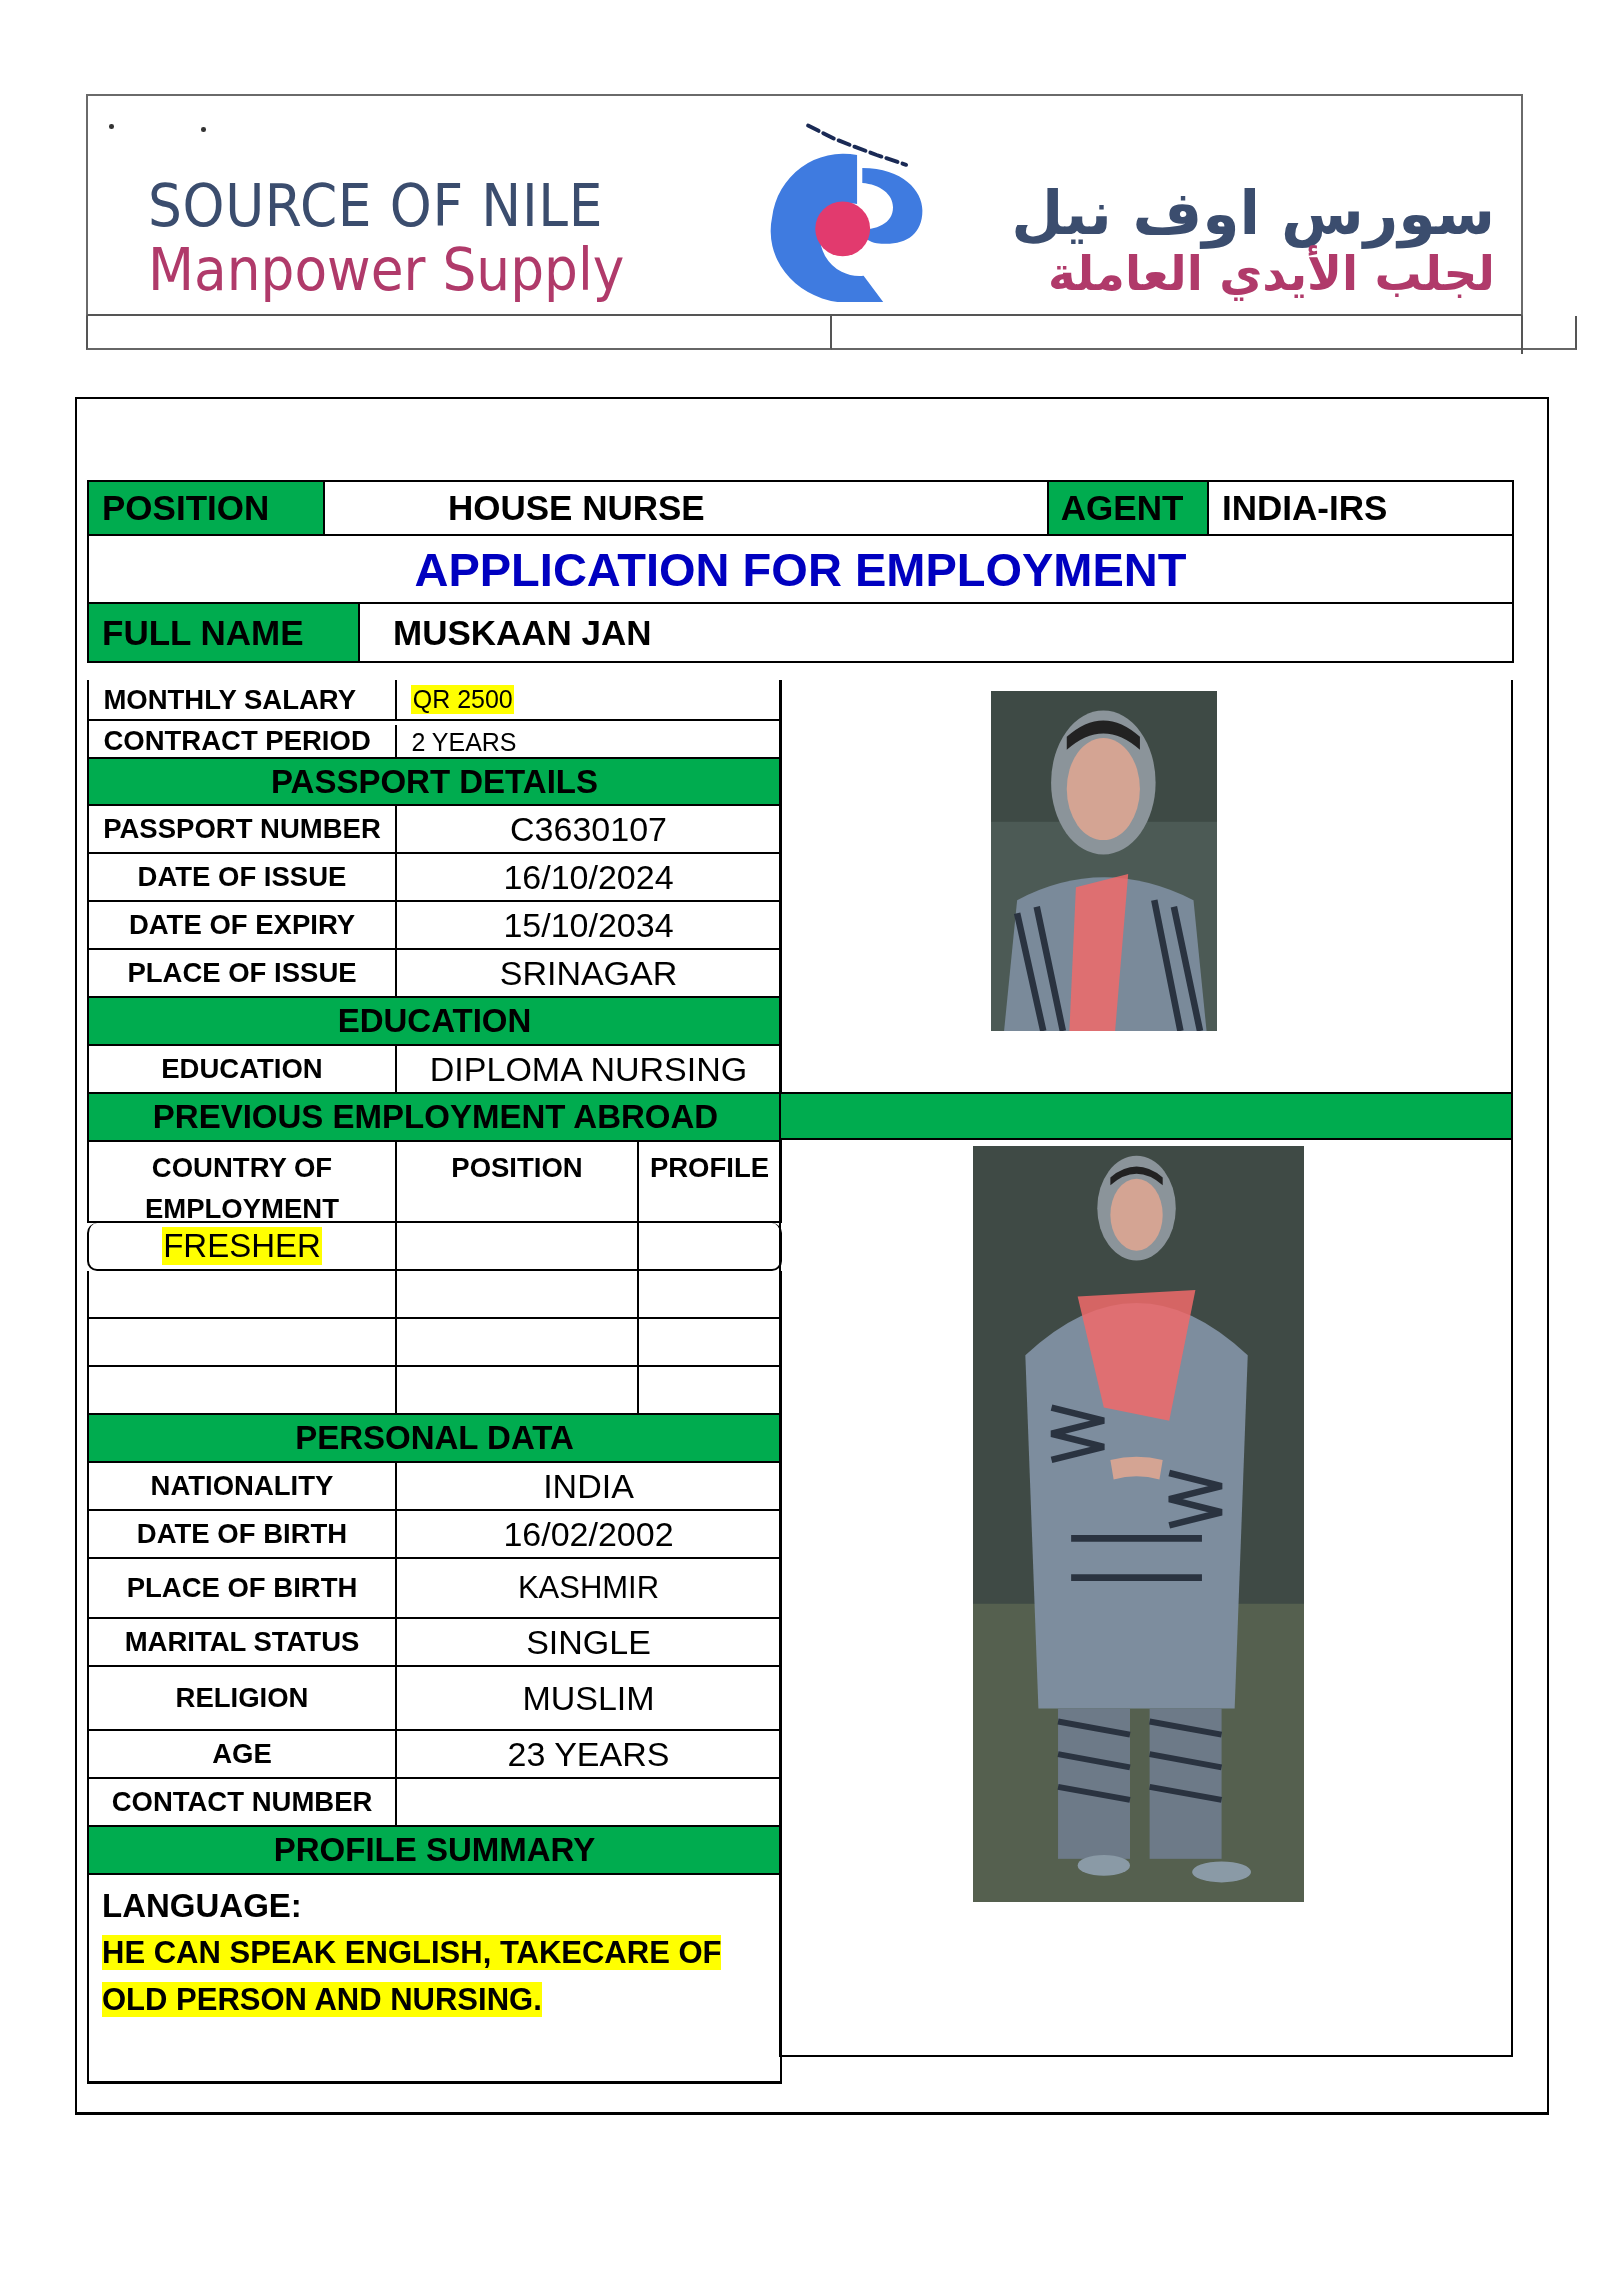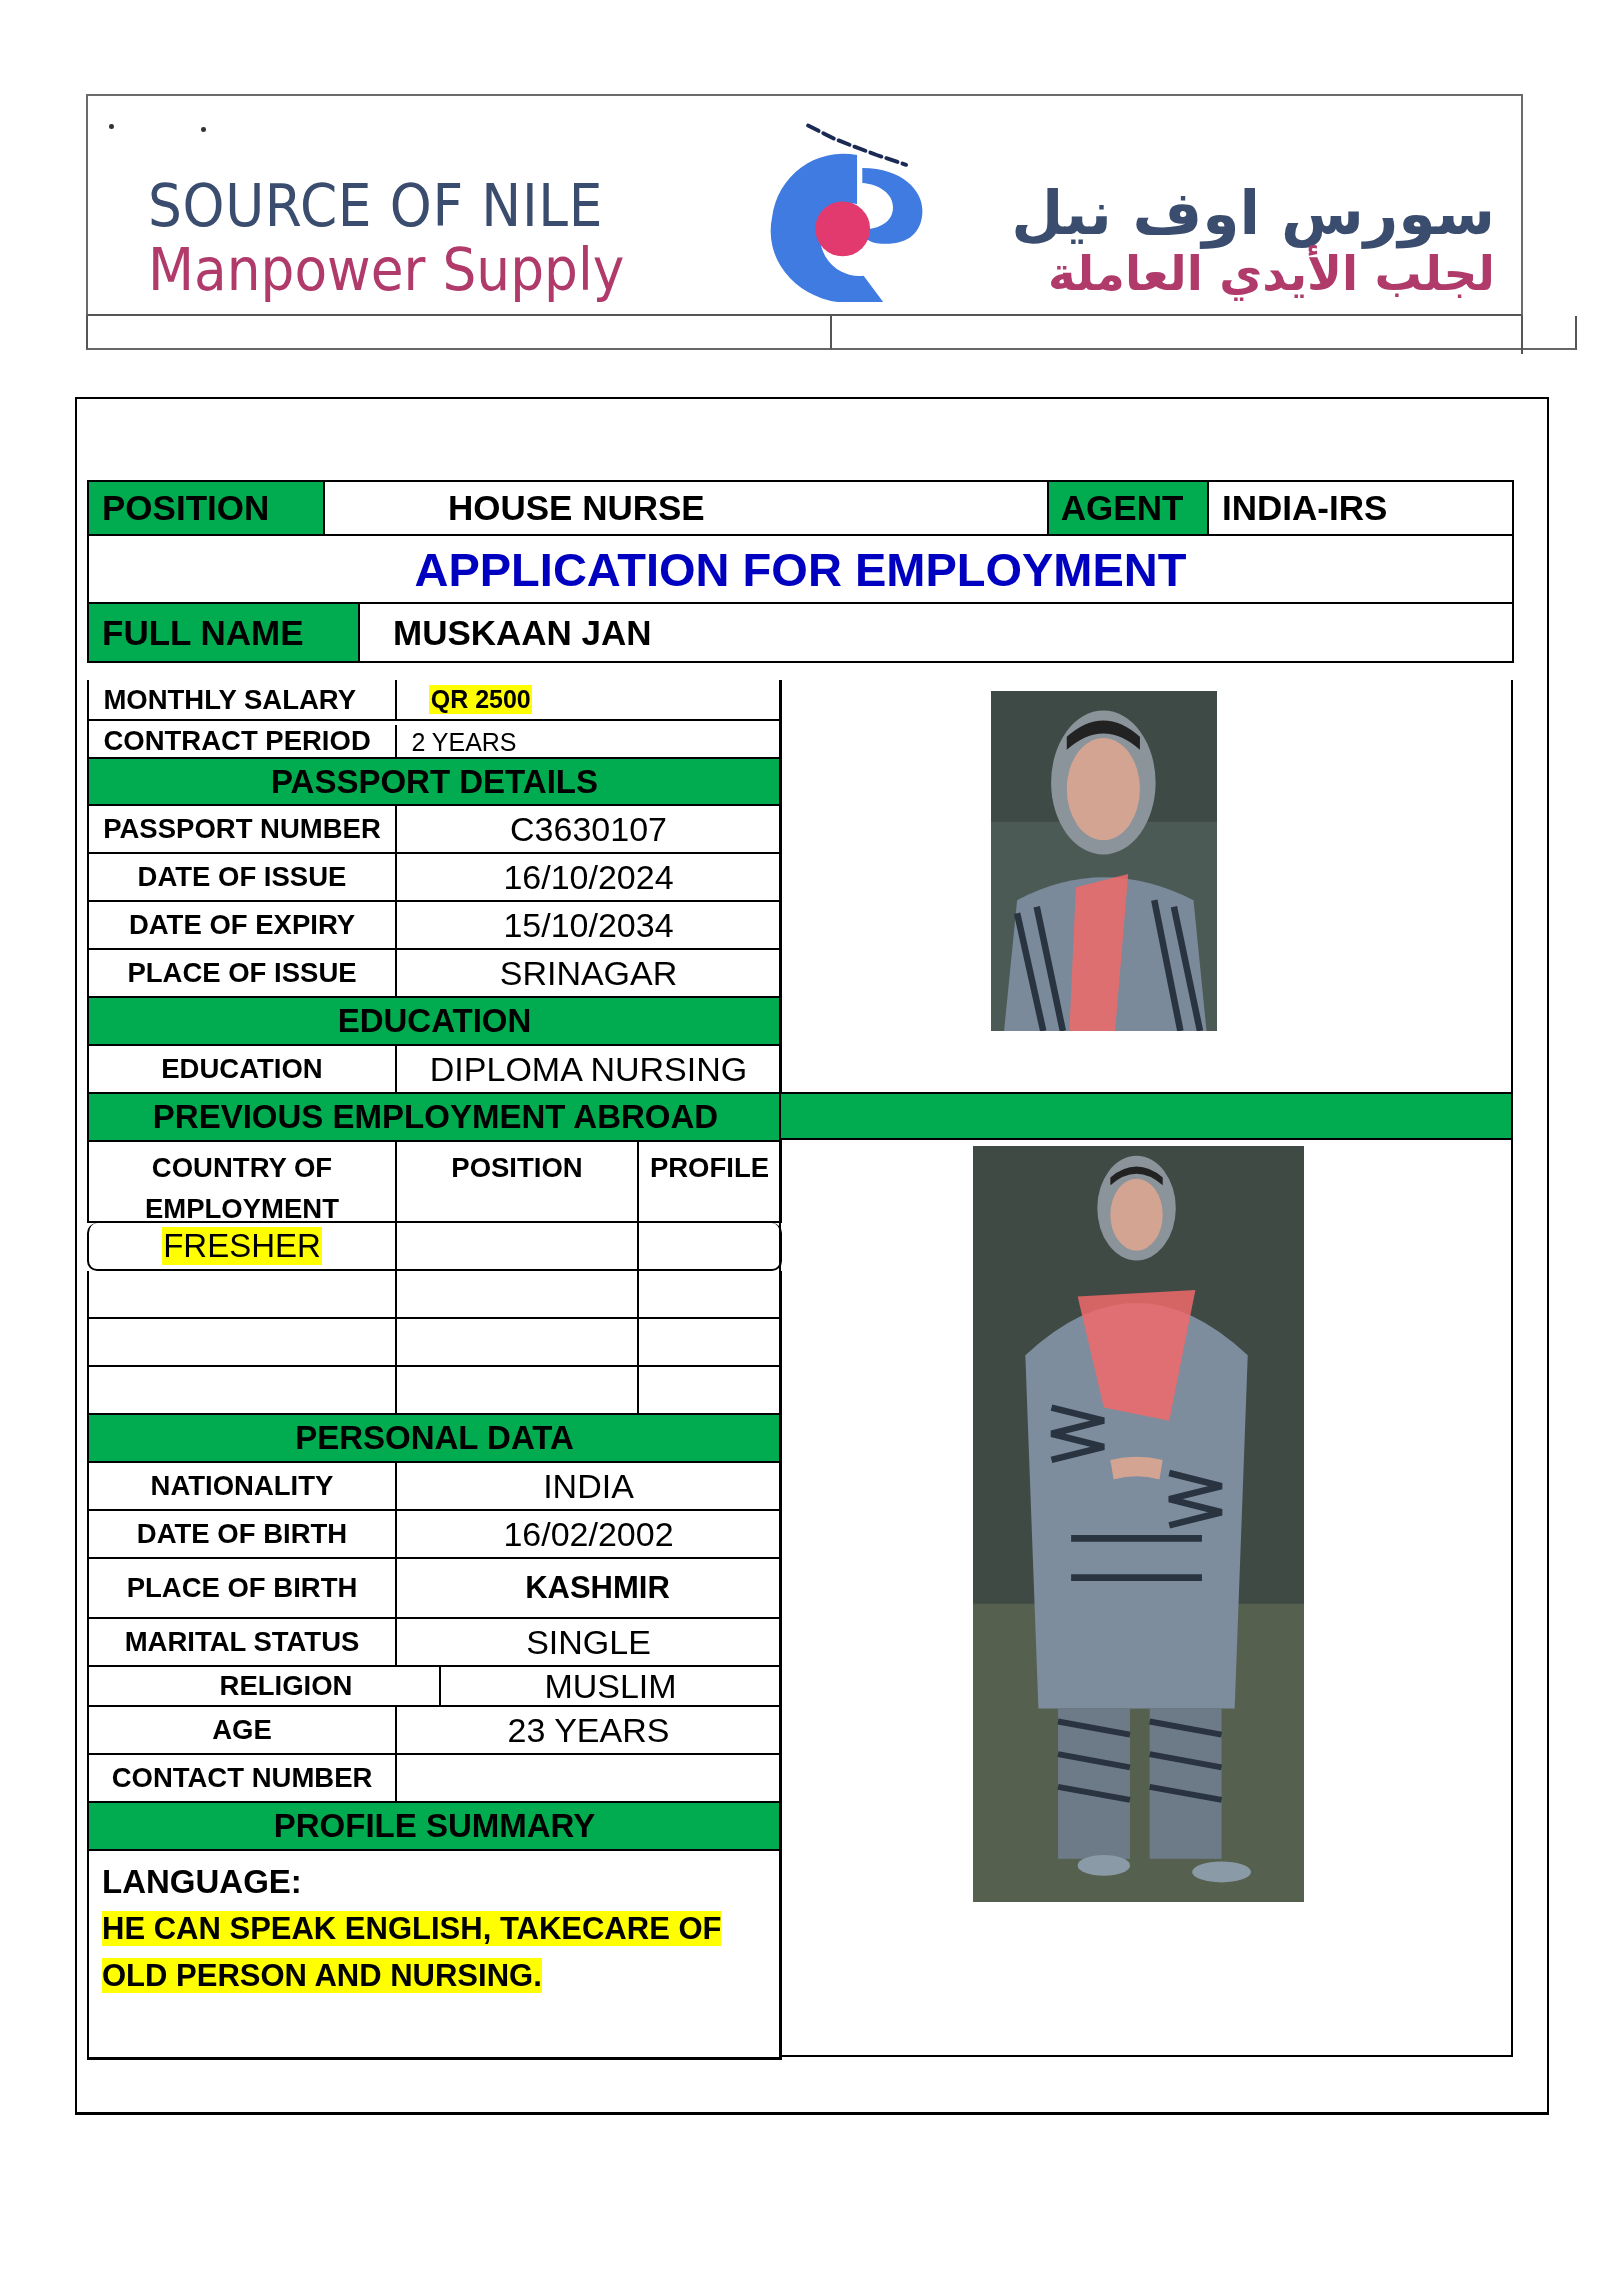--- a/index.html
+++ b/index.html
@@ -45,21 +45,21 @@
   .lower { position:absolute; left:87px; top:680px; width:1427px; height:1377px; }
   .left-col { position:absolute; left:0; top:0; width:695px; }
   .right-col { position:absolute; left:692px; top:0; width:734px; height:1377px; border:2.6px solid #000; border-top:none; box-sizing:border-box; }
   .right-col .green-band { position:absolute; left:0; top:412px; width:100%; height:48px; background:#00ac4f; border-top:2.6px solid #000; border-bottom:2.6px solid #000; box-sizing:border-box; }
 
   .lrow { display:flex; box-sizing:border-box; border-left:2.6px solid #000; border-right:2.6px solid #000; border-bottom:2.6px solid #000; }
   .lrow .k { width:308px; border-right:2.6px solid #000; box-sizing:border-box; display:flex; align-items:center; justify-content:center; font-weight:bold; font-size:27.5px; text-align:center; }
   .lrow .k.left { justify-content:flex-start; padding-left:14.4px; }
   .lrow .v { flex:1; display:flex; align-items:center; justify-content:center; font-size:34px; box-sizing:border-box; }
   .lrow .v.left { justify-content:flex-start; padding-left:14.4px; font-size:25px; }
-  .lrow .v.bold { font-weight:bold;margin-left:18px; }
+  .lrow .v.bold { font-weight:normal; }
   .lrow.sec { background:#00ac4f; justify-content:center; align-items:center; font-weight:bold; font-size:33px; }
   .hl { background:#ffff00; padding:0 1.3px; }
 
   .emp .c1 { width:308px; border-right:2.6px solid #000; box-sizing:border-box; }
   .emp .c2 { width:242px; border-right:2.6px solid #000; box-sizing:border-box; }
   .emp .c3 { flex:1; }
   .emp .hdr { font-weight:bold; font-size:27.5px; text-align:center; line-height:41px; padding-top:5.2px; }
   .emp .val { font-size:33px; display:flex; align-items:center; justify-content:center; }
 
   .summary { box-sizing:border-box; border-left:2.6px solid #000; border-right:2.6px solid #000; border-bottom:3.9px solid #000; padding:6.5px 13px; height:209px; }
@@ -198,21 +198,21 @@
       <div class="v">16/02/2002</div>
     </div>
     <div class="lrow" style="height:60px;">
       <div class="k">PLACE OF BIRTH</div>
       <div class="v bold" style="font-size:31px;">KASHMIR</div>
     </div>
     <div class="lrow" style="height:48px;">
       <div class="k">MARITAL STATUS</div>
       <div class="v">SINGLE</div>
     </div>
-    <div class="lrow" style="height:40px;padding-left:44px;">
+    <div class="lrow" style="height:64px;">
       <div class="k">RELIGION</div>
       <div class="v">MUSLIM</div>
     </div>
     <div class="lrow" style="height:48px;">
       <div class="k">AGE</div>
       <div class="v">23 YEARS</div>
     </div>
     <div class="lrow" style="height:48px;">
       <div class="k">CONTACT NUMBER</div>
       <div class="v"></div>

